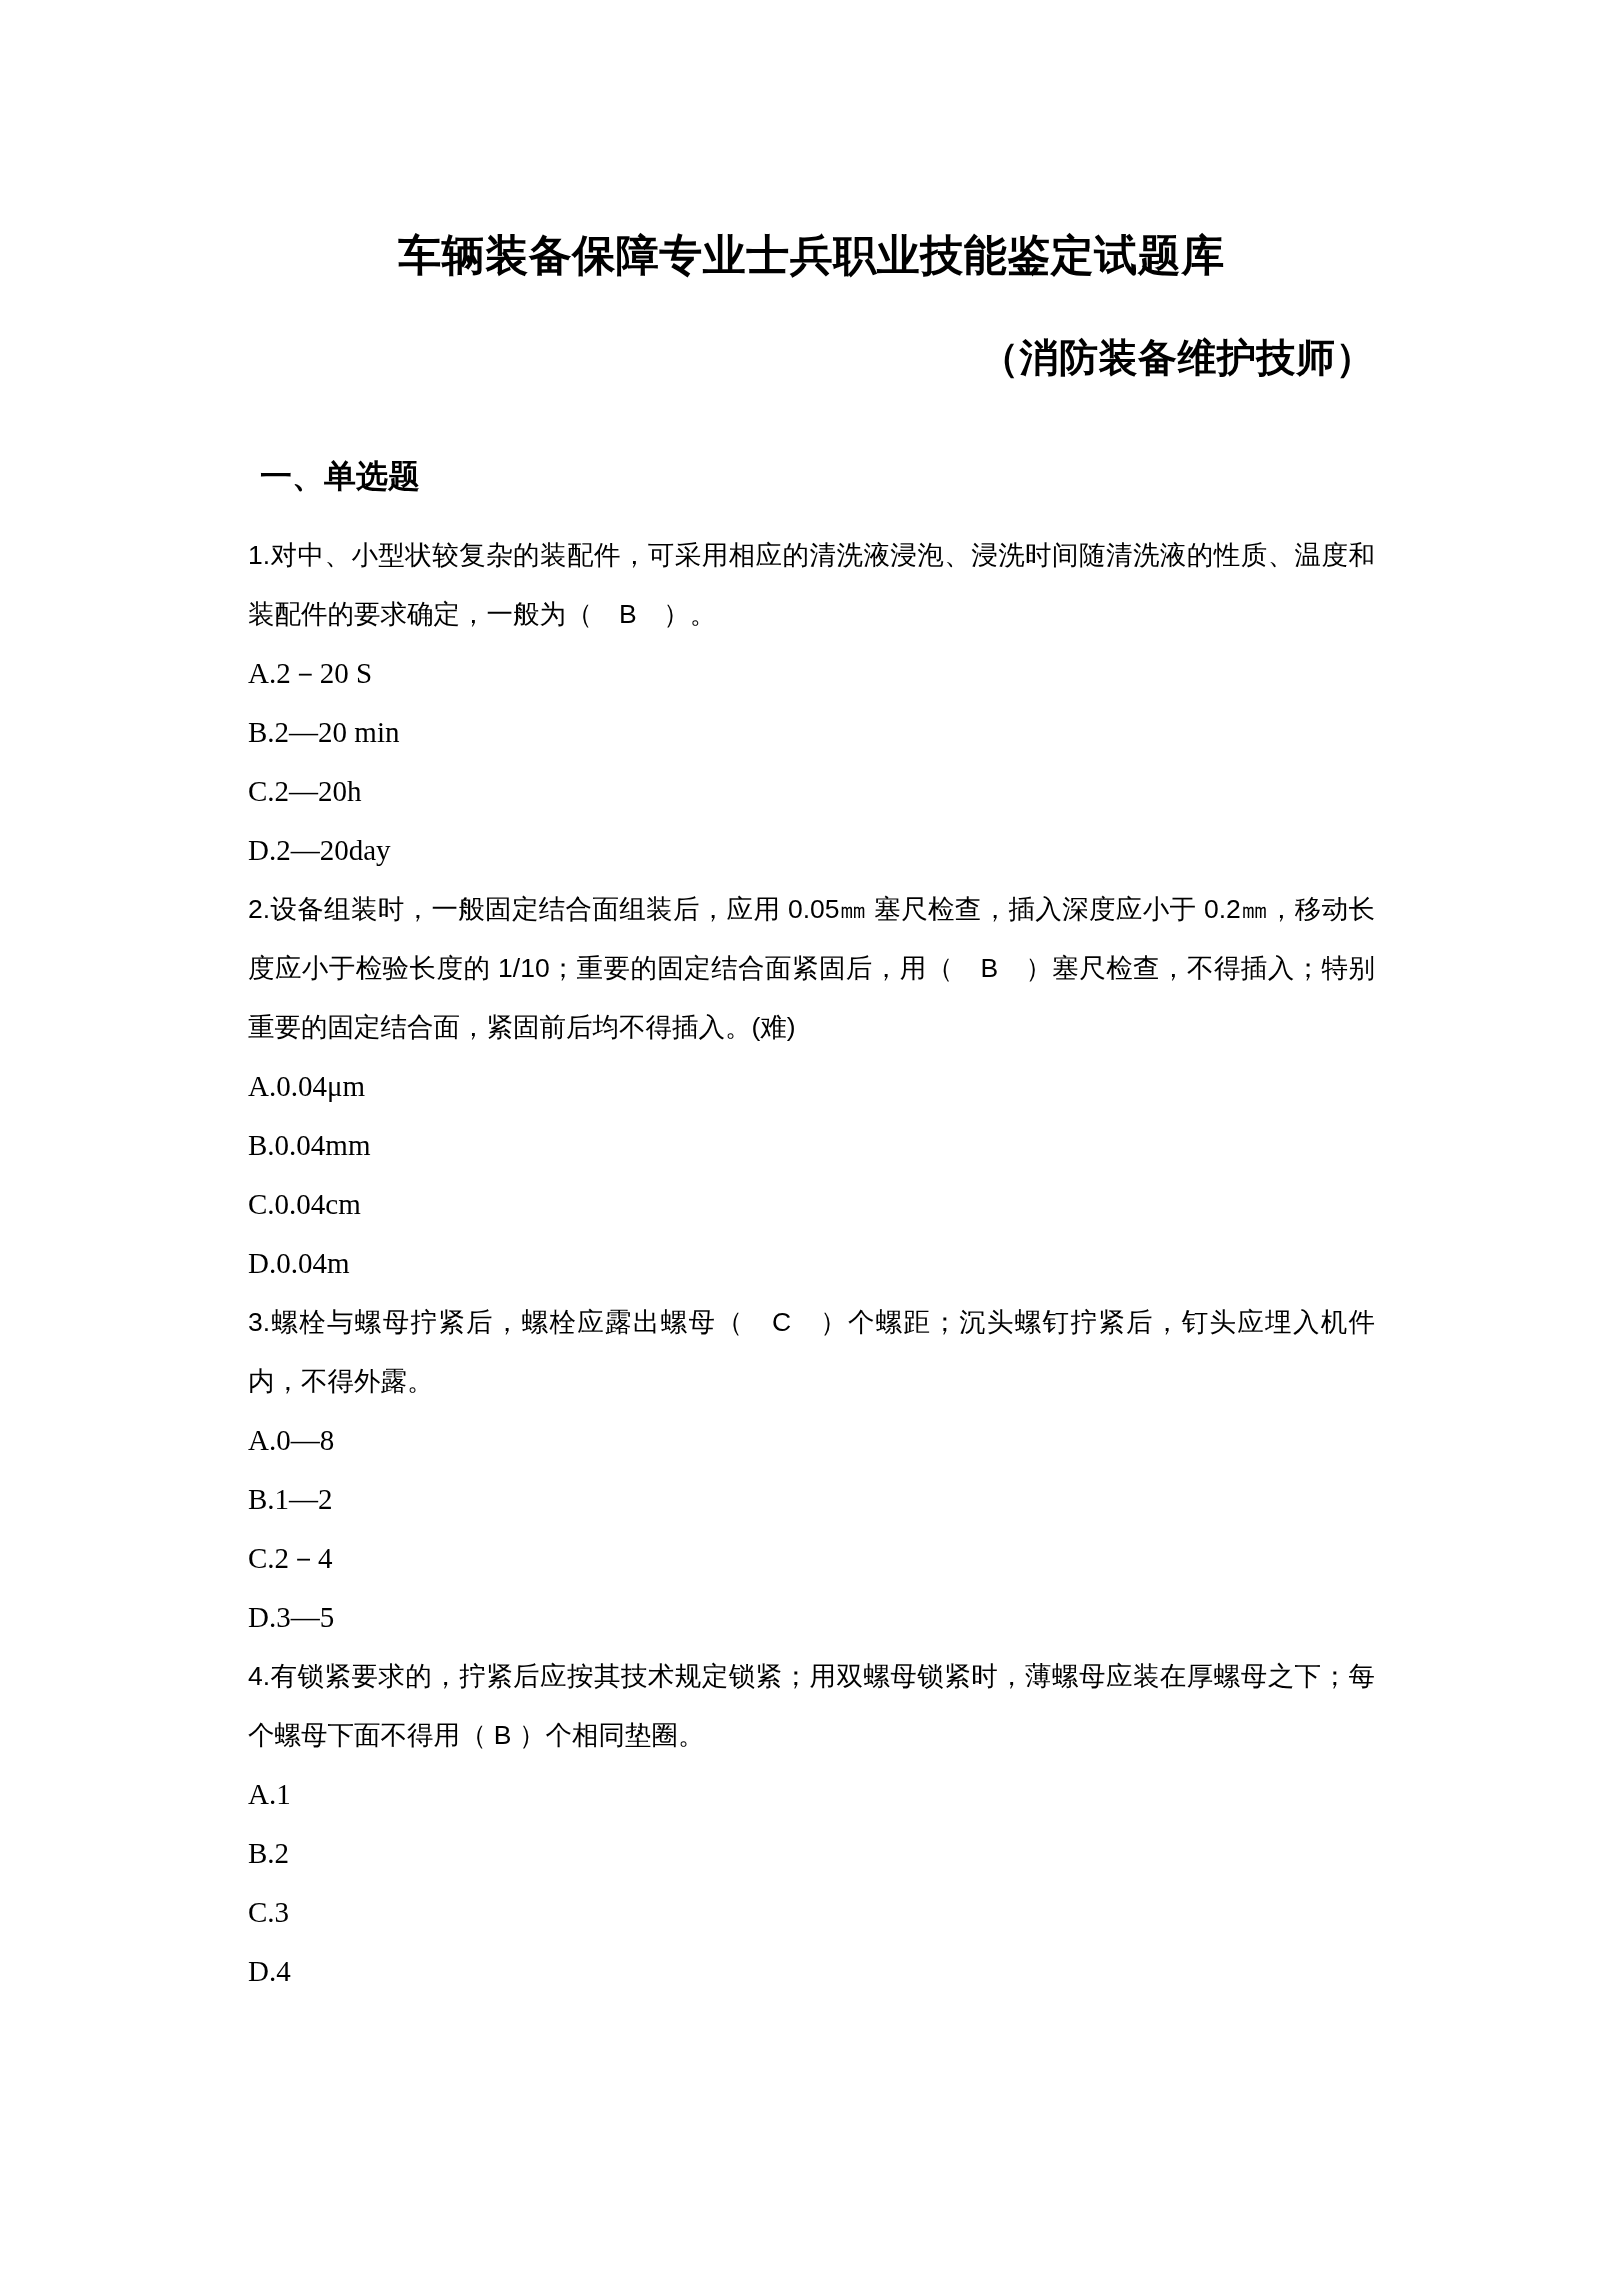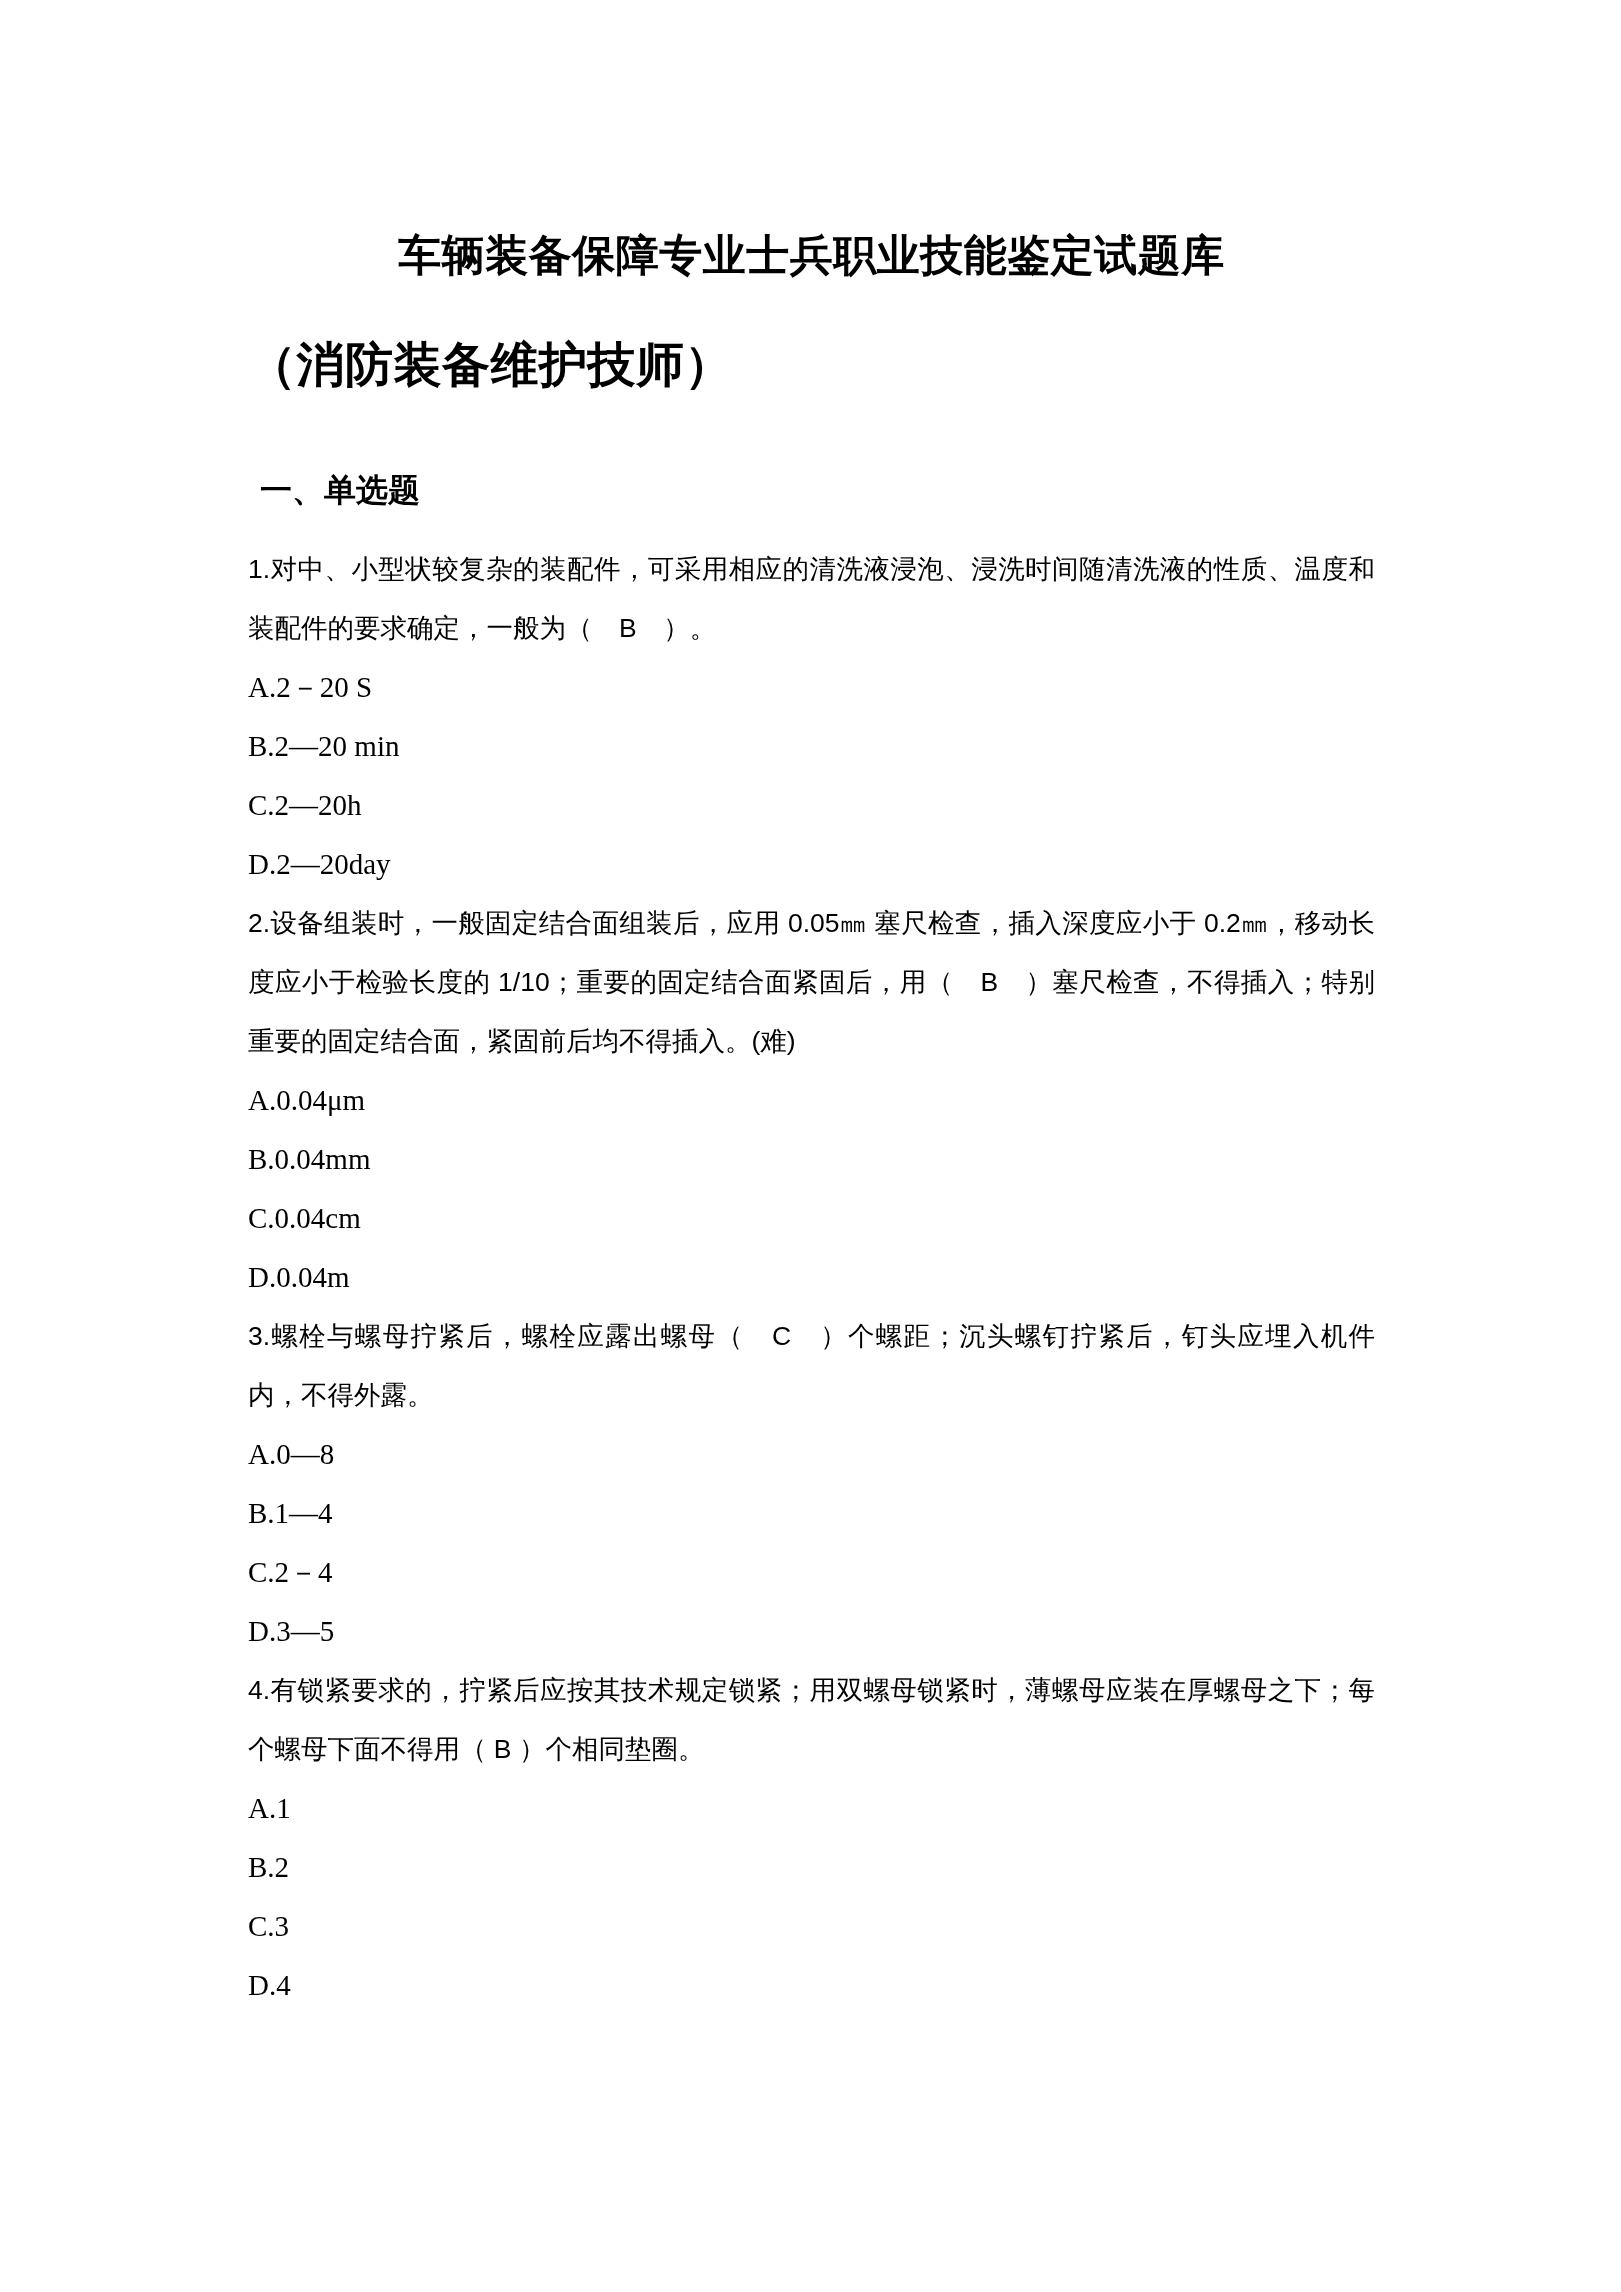--- a/index.html
+++ b/index.html
@@ -32,23 +32,23 @@
     line-height: 1.5;
     text-align: center;
     margin: 0;
     padding-top: 223px;
     letter-spacing: 0.5px;
     white-space: nowrap;
   }
   .doc-subtitle {
     font-family: "Liberation Sans", "DejaVu Sans", sans-serif;
     font-weight: bold;
-    font-size: 48px;
+    font-size: 39px;
     line-height: 1.5;
-    text-align: left;
+    text-align: right;
     margin: 0;
     padding-top: 41px;
     letter-spacing: 0.5px;
     white-space: nowrap;
   }
   .section-heading {
     font-family: "Liberation Sans", "DejaVu Sans", sans-serif;
     font-weight: bold;
     font-size: 32px;
     line-height: 1.4;
@@ -103,21 +103,21 @@
       <p class="q-stem">2.设备组装时，一般固定结合面组装后，应用 0.05㎜ 塞尺检查，插入深度应小于 0.2㎜，移动长度应小于检验长度的 1/10；重要的固定结合面紧固后，用（　B　）塞尺检查，不得插入；特别重要的固定结合面，紧固前后均不得插入。(难)</p>
       <p class="q-option">A.0.04μm</p>
       <p class="q-option">B.0.04mm</p>
       <p class="q-option">C.0.04cm</p>
       <p class="q-option">D.0.04m</p>
     </div>
 
     <div class="q-block">
       <p class="q-stem">3.螺栓与螺母拧紧后，螺栓应露出螺母（　C　）个螺距；沉头螺钉拧紧后，钉头应埋入机件内，不得外露。</p>
       <p class="q-option">A.0—8</p>
-      <p class="q-option">B.1—4</p>
+      <p class="q-option">B.1—2</p>
       <p class="q-option">C.2－4</p>
       <p class="q-option">D.3—5</p>
     </div>
 
     <div class="q-block">
       <p class="q-stem">4.有锁紧要求的，拧紧后应按其技术规定锁紧；用双螺母锁紧时，薄螺母应装在厚螺母之下；每个螺母下面不得用（ B ）个相同垫圈。</p>
       <p class="q-option">A.1</p>
       <p class="q-option">B.2</p>
       <p class="q-option">C.3</p>
       <p class="q-option">D.4</p>

